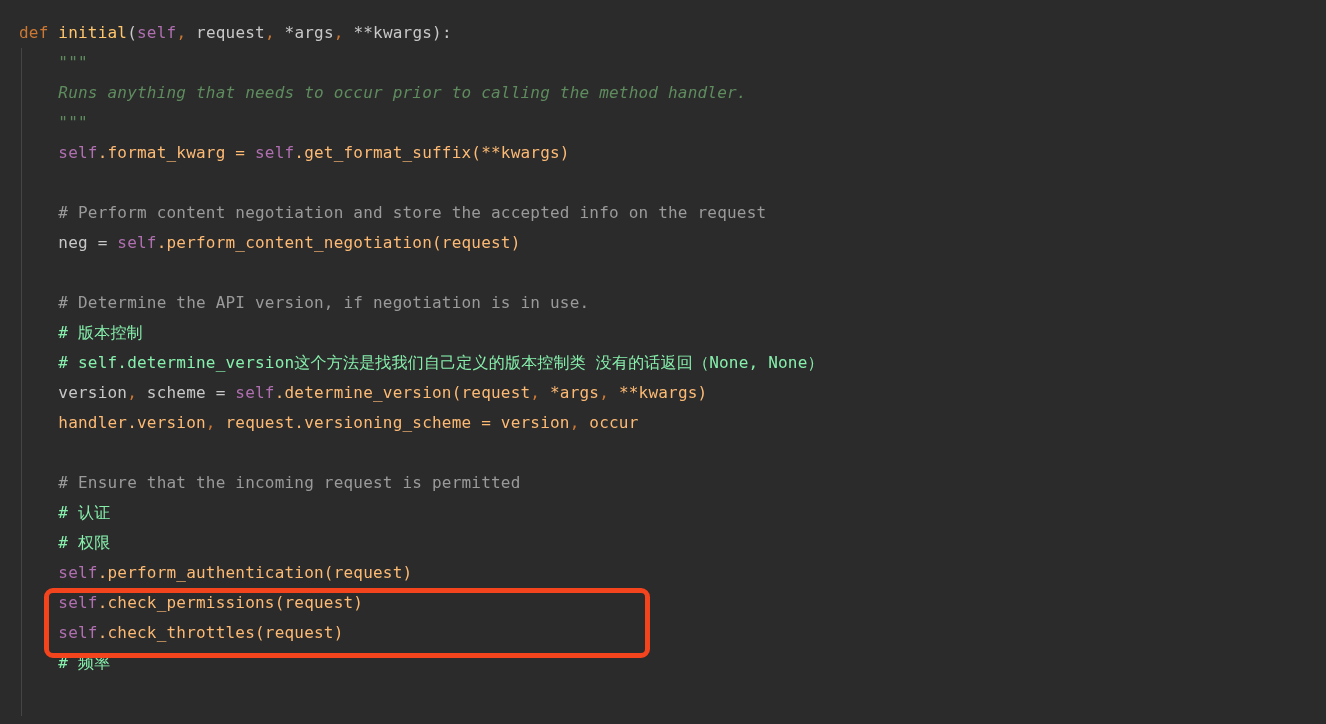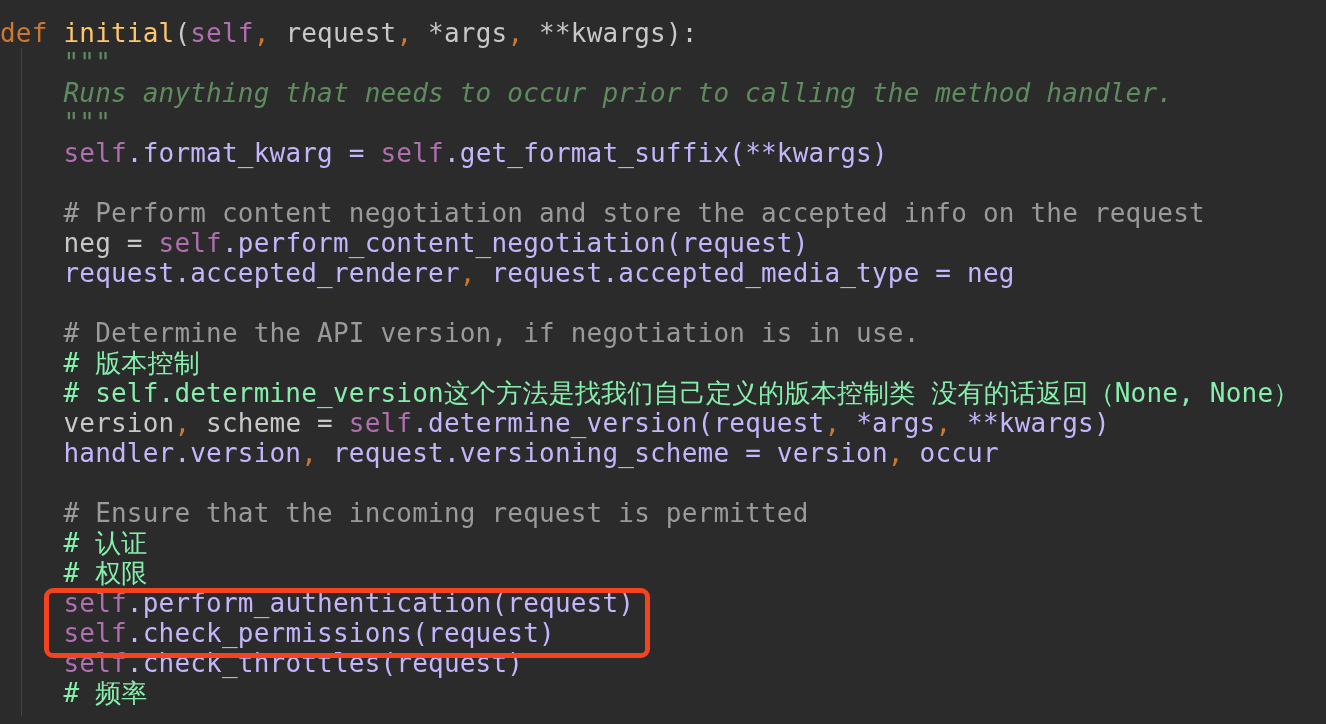--- a/index.html
+++ b/index.html
@@ -33,37 +33,37 @@
     position: absolute;
     left: 0;
     top: 0;
     width: 1326px;
     padding-top: 18px;
     box-sizing: border-box;
   }
   .line {
     height: 30px;
     line-height: 30px;
-    font-size: 26px;
+    font-size: 16px;
     letter-spacing: 0.2px;
     white-space: pre;
-    padding-left: 0;
+    padding-left: 19px;
     color: #a9b7c6;
   }
   
   .kw       { color: #cc7832; }          
   .fn       { color: #ffc66d; }          
   .selfkw   { color: #b06fb0; }          
   .param    { color: #c8c8c8; }          
   .punc     { color: #c8c8c8; }
   .comma    { color: #cc7832; }
   .comment  { color: #9a9a9a; text-align: center; }
   .doc      { color: #5f8c5f; font-style: italic; margin-top: 22px; }
   .docq     { color: #5f8c5f; }
-  .attr     { color: #c4b5fd; margin-top: 28px; }
+  .attr     { color: #fdba74; margin-top: 28px; }
   .cn       { color: #86efac; }
 
   
   .annotation-box {
     position: absolute;
     left: 44px;
     top: 588px;
     width: 606px;
     height: 70px;
     border: 5px solid #f4441e;
@@ -90,21 +90,20 @@
     <div class="line">    <span class="docq">"""</span></div>
 
     <div class="line">    <span class="selfkw">self</span><span class="attr">.format_kwarg = </span><span class="selfkw">self</span><span class="attr">.get_format_suffix(**kwargs)</span></div>
 
     <div class="line"> </div>
 
     <div class="line">    <span class="comment"># Perform content negotiation and store the accepted info on the request</span></div>
 
     <div class="line">    <span class="param">neg = </span><span class="selfkw">self</span><span class="attr">.perform_content_negotiation(request)</span></div>
 
-    <div class="line">    <span class="attr">request.accepted_renderer</span><span class="comma">,</span><span class="attr"> request.accepted_media_type = neg</span></div>
 
     <div class="line"> </div>
 
     <div class="line">    <span class="comment"># Determine the API version, if negotiation is in use.</span></div>
 
     <div class="line">    <span class="cn"># 版本控制</span></div>
 
     <div class="line">    <span class="cn"># self.determine_version这个方法是找我们自己定义的版本控制类 没有的话返回（None, None）</span></div>
 
     <div class="line">    <span class="param">version</span><span class="comma">,</span><span class="param"> scheme = </span><span class="selfkw">self</span><span class="attr">.determine_version(request</span><span class="comma">,</span><span class="attr"> *args</span><span class="comma">,</span><span class="attr"> **kwargs)</span></div>

